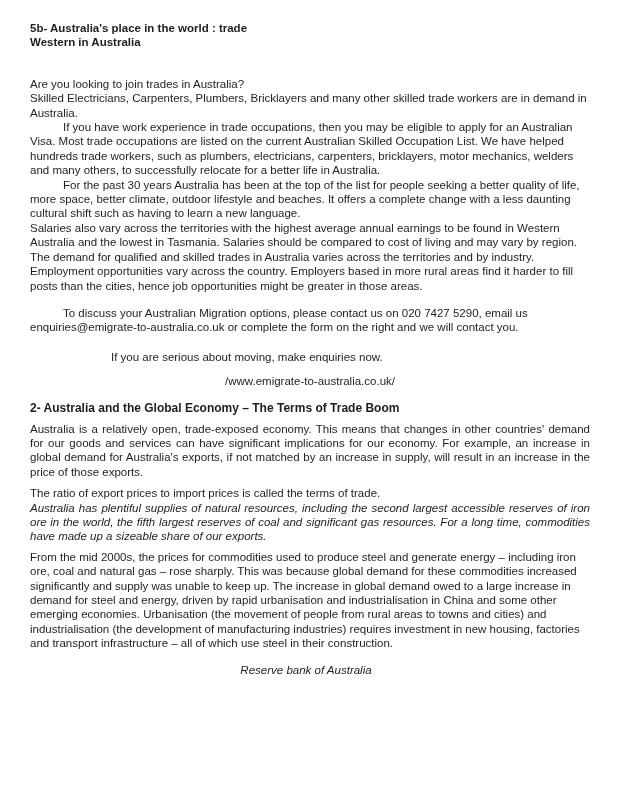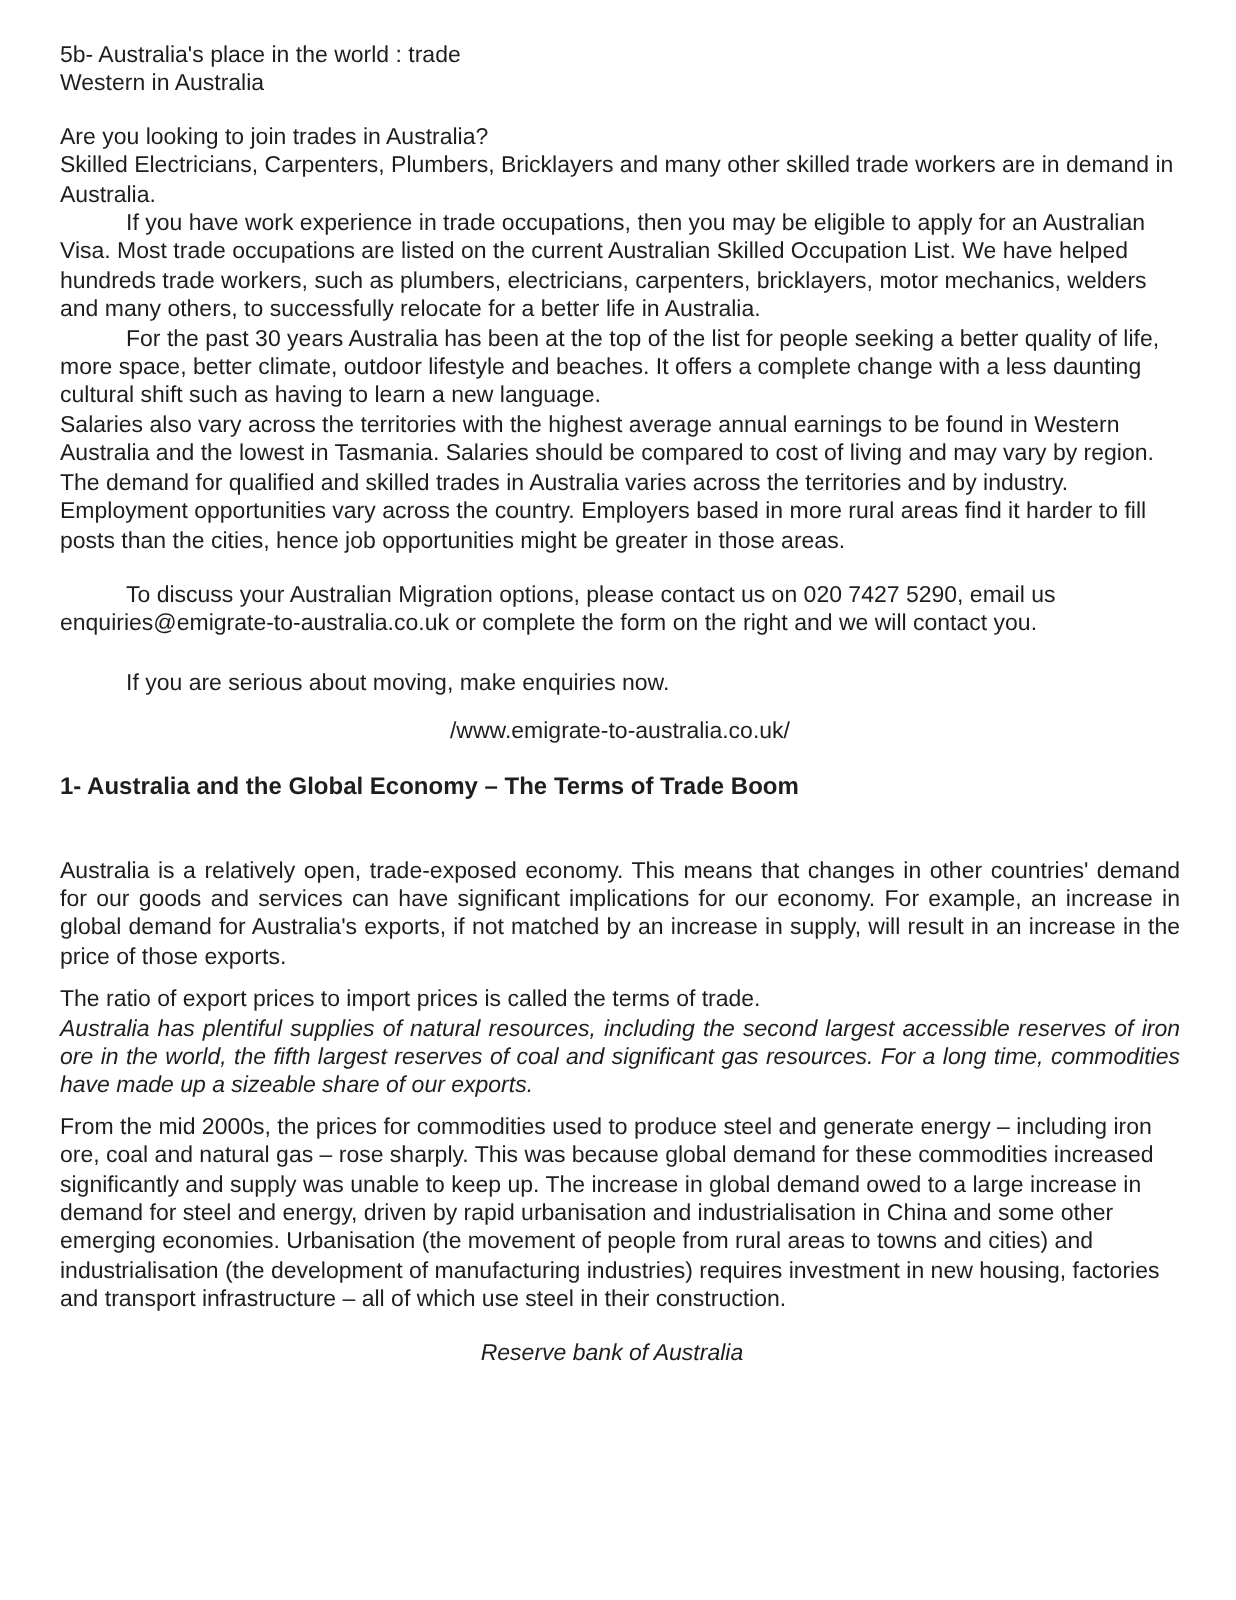--- a/index.html
+++ b/index.html
@@ -22,38 +22,38 @@
     background: #ffffff;
   }
   .body-text {
     font-size: 11.5px;
     line-height: 14.4px;
   }
   p { margin: 0; }
   .doc-heading {
     font-size: 11.5px;
     line-height: 14.4px;
-    font-weight: normal;
-    margin-bottom: 12px;
+    font-weight: bold;
+    margin-bottom: 27px;
   }
   .indent { text-indent: 33px; }
   .note-para { text-indent: 3px; }
   .contact-para { margin-top: 13px; }
-  .enquiry-block { margin-top: 15px; }
+  .enquiry-block { margin-top: 15px; margin-left: 48px; }
   .source-url {
     margin-top: 10px;
     text-align: center;
   }
   .doc-heading2 {
     margin-top: 12px;
     font-size: 12px;
     line-height: 15px;
     font-weight: bold;
   }
-  .s2-intro { margin-top: 28px; text-align: justify; }
+  .s2-intro { margin-top: 6px; text-align: justify; }
   .s2-group { margin-top: 7px; }
   .justify { text-align: justify; font-style: italic; }
   .s2-boom { margin-top: 6px; }
   .attribution {
     margin-top: 12px;
     text-align: center;
     font-style: italic;
     padding-right: 8px;
   }
 </style>
@@ -77,21 +77,21 @@
 
     <p class="indent contact-para">To discuss your Australian Migration options, please contact us on 020 7427 5290, email us enquiries@emigrate-to-australia.co.uk or complete the form on the right and we will contact you.</p>
 
     <div class="enquiry-block">
       <p class="indent">If you are serious about moving, make enquiries now.</p>
     </div>
 
     <p class="source-url">/www.emigrate-to-australia.co.uk/</p>
   </div>
 
-  <div class="doc-heading2">1- Australia and the Global Economy – The Terms of Trade Boom</div>
+  <div class="doc-heading2">2- Australia and the Global Economy – The Terms of Trade Boom</div>
 
   <div>
     <p class="s2-intro">Australia is a relatively open, trade-exposed economy. This means that changes in other countries' demand for our goods and services can have significant implications for our economy. For example, an increase in global demand for Australia's exports, if not matched by an increase in supply, will result in an increase in the price of those exports.</p>
 
     <div class="s2-group">
       <p>The ratio of export prices to import prices is called the terms of trade.</p>
       <p class="justify">Australia has plentiful supplies of natural resources, including the second largest accessible reserves of iron ore in the world, the fifth largest reserves of coal and significant gas resources. For a long time, commodities have made up a sizeable share of our exports.</p>
     </div>
 
     <p class="s2-boom">From the mid 2000s, the prices for commodities used to produce steel and generate energy – including iron ore, coal and natural gas – rose sharply. This was because global demand for these commodities increased significantly and supply was unable to keep up. The increase in global demand owed to a large increase in demand for steel and energy, driven by rapid urbanisation and industrialisation in China and some other emerging economies. Urbanisation (the movement of people from rural areas to towns and cities) and industrialisation (the development of manufacturing industries) requires investment in new housing, factories and transport infrastructure – all of which use steel in their construction.</p>

